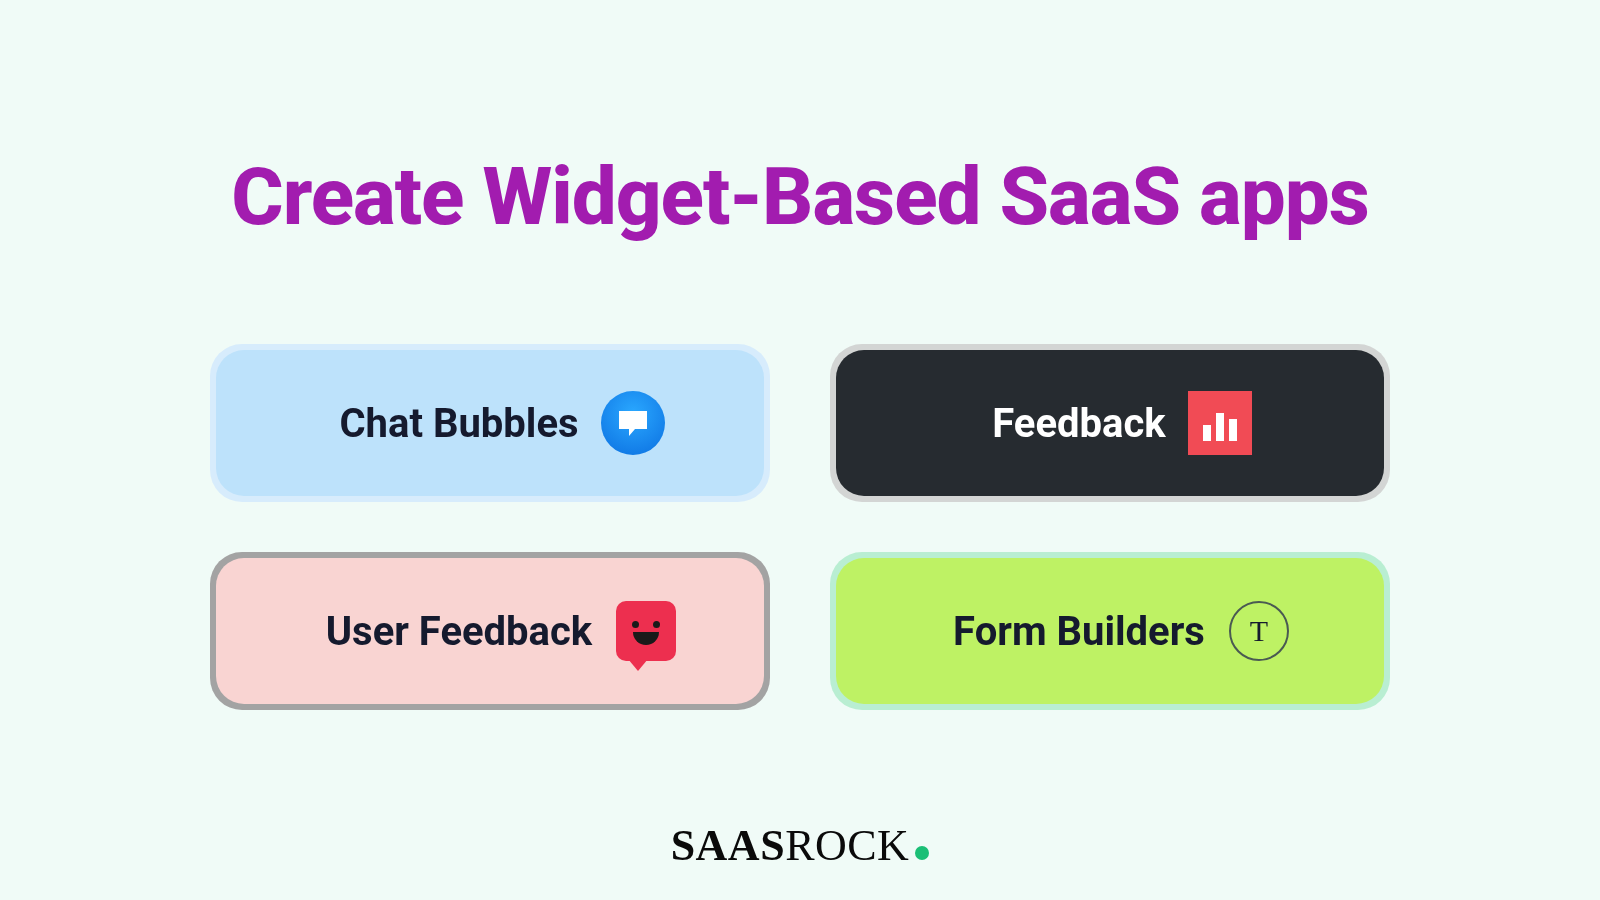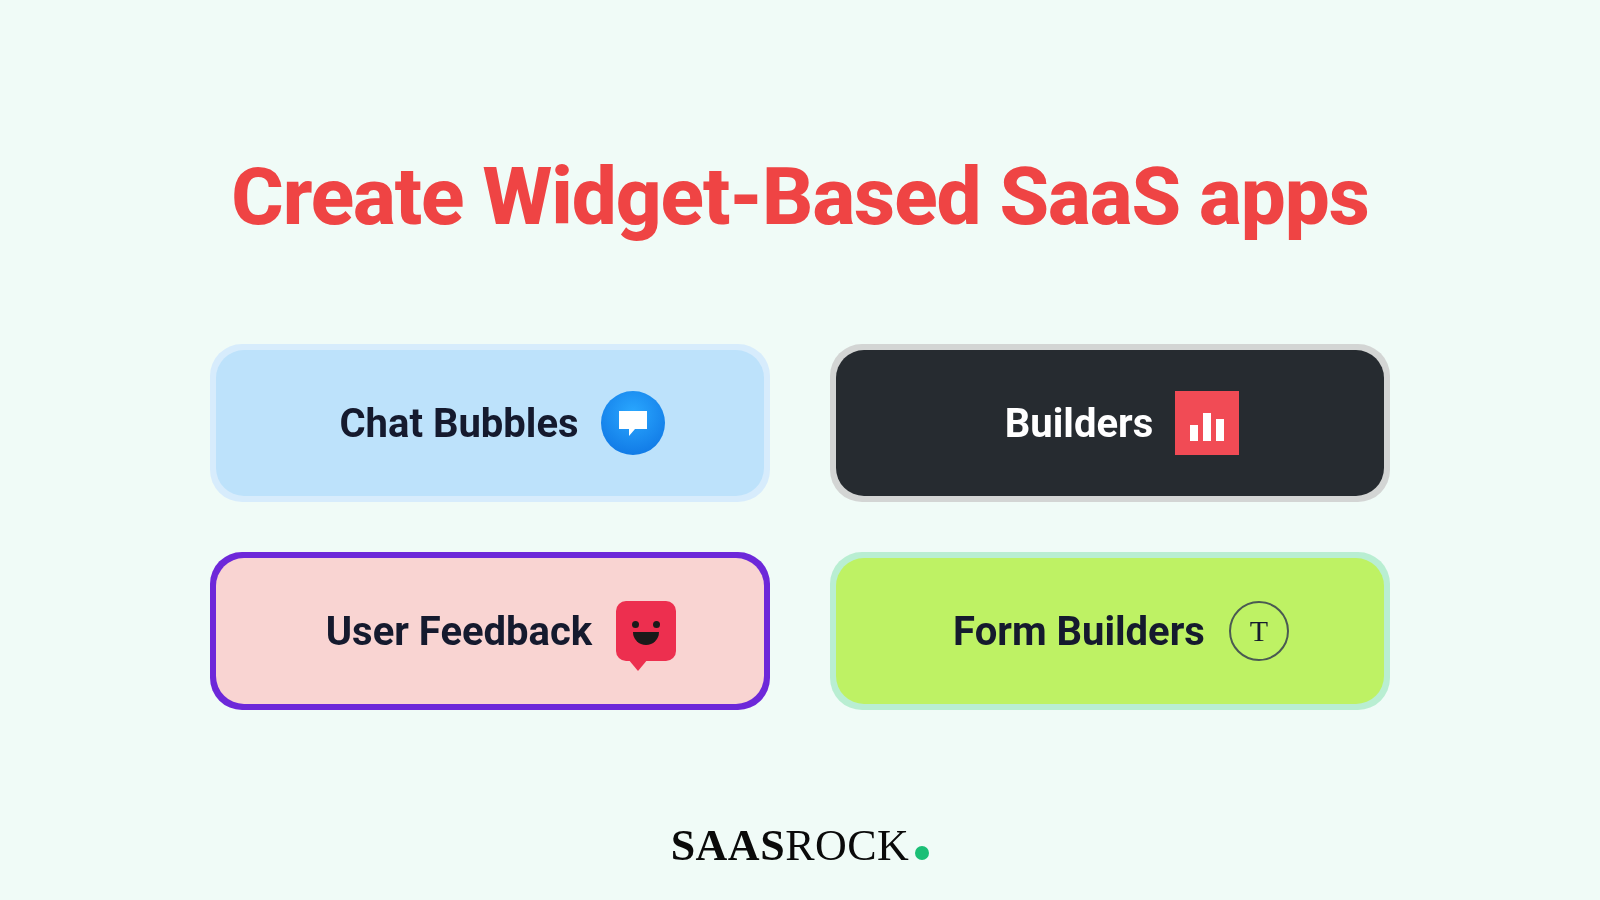--- a/index.html
+++ b/index.html
@@ -10,21 +10,21 @@
     font-family: -apple-system, BlinkMacSystemFont, "Segoe UI", Roboto, Helvetica, Arial, sans-serif;
     display: flex;
     flex-direction: column;
     align-items: center;
     padding-top: 150px;
     overflow: hidden;
   }
   .title {
     font-size: 80px;
     font-weight: 800;
-    color: #ef4444;
+    color: #a21caf;
     letter-spacing: -1px;
     text-align: left;
     margin-bottom: 100px;
   }
   .grid {
     display: grid;
     grid-template-columns: 1fr 1fr;
     column-gap: 60px;
     row-gap: 50px;
     width: 1180px;
@@ -49,21 +49,21 @@
   }
   
   .outer-chat { background: #d7ecfc; }
   .card-chat { background: #bde2fb; }
   .card-chat .card-label { color: #151a2e; }
   
   .outer-analytics { background: #d3d5d4; }
   .card-analytics { background: #262b30; }
   .card-analytics .card-label { color: #ffffff; }
   
-  .outer-feedback { background: #6d28d9; }
+  .outer-feedback { background: #a3a3a3; }
   .card-feedback { background: #f9d4d2; }
   .card-feedback .card-label { color: #151a2e; }
   
   .outer-form { background: #b9eed2; }
   .card-form { background: #bef264; }
   .card-form .card-label { color: #151a2e; }
 
   .icon-wrap {
     width: 64px;
     height: 64px;
@@ -158,21 +158,21 @@
           <svg width="32" height="28" viewBox="0 0 32 28">
             <path d="M2 2 H30 V20 H18 L12 27 V20 H2 Z" fill="#ffffff"></path>
           </svg>
         </span>
       </span>
     </div>
   </div>
 
   <div class="card-outer outer-analytics">
     <div class="card card-analytics">
-      <span class="card-label">Builders</span>
+      <span class="card-label">Feedback</span>
       <span class="icon-wrap">
         <span class="icon-analytics">
           <span class="bar bar1"></span>
           <span class="bar bar2"></span>
           <span class="bar bar3"></span>
         </span>
       </span>
     </div>
   </div>
 

